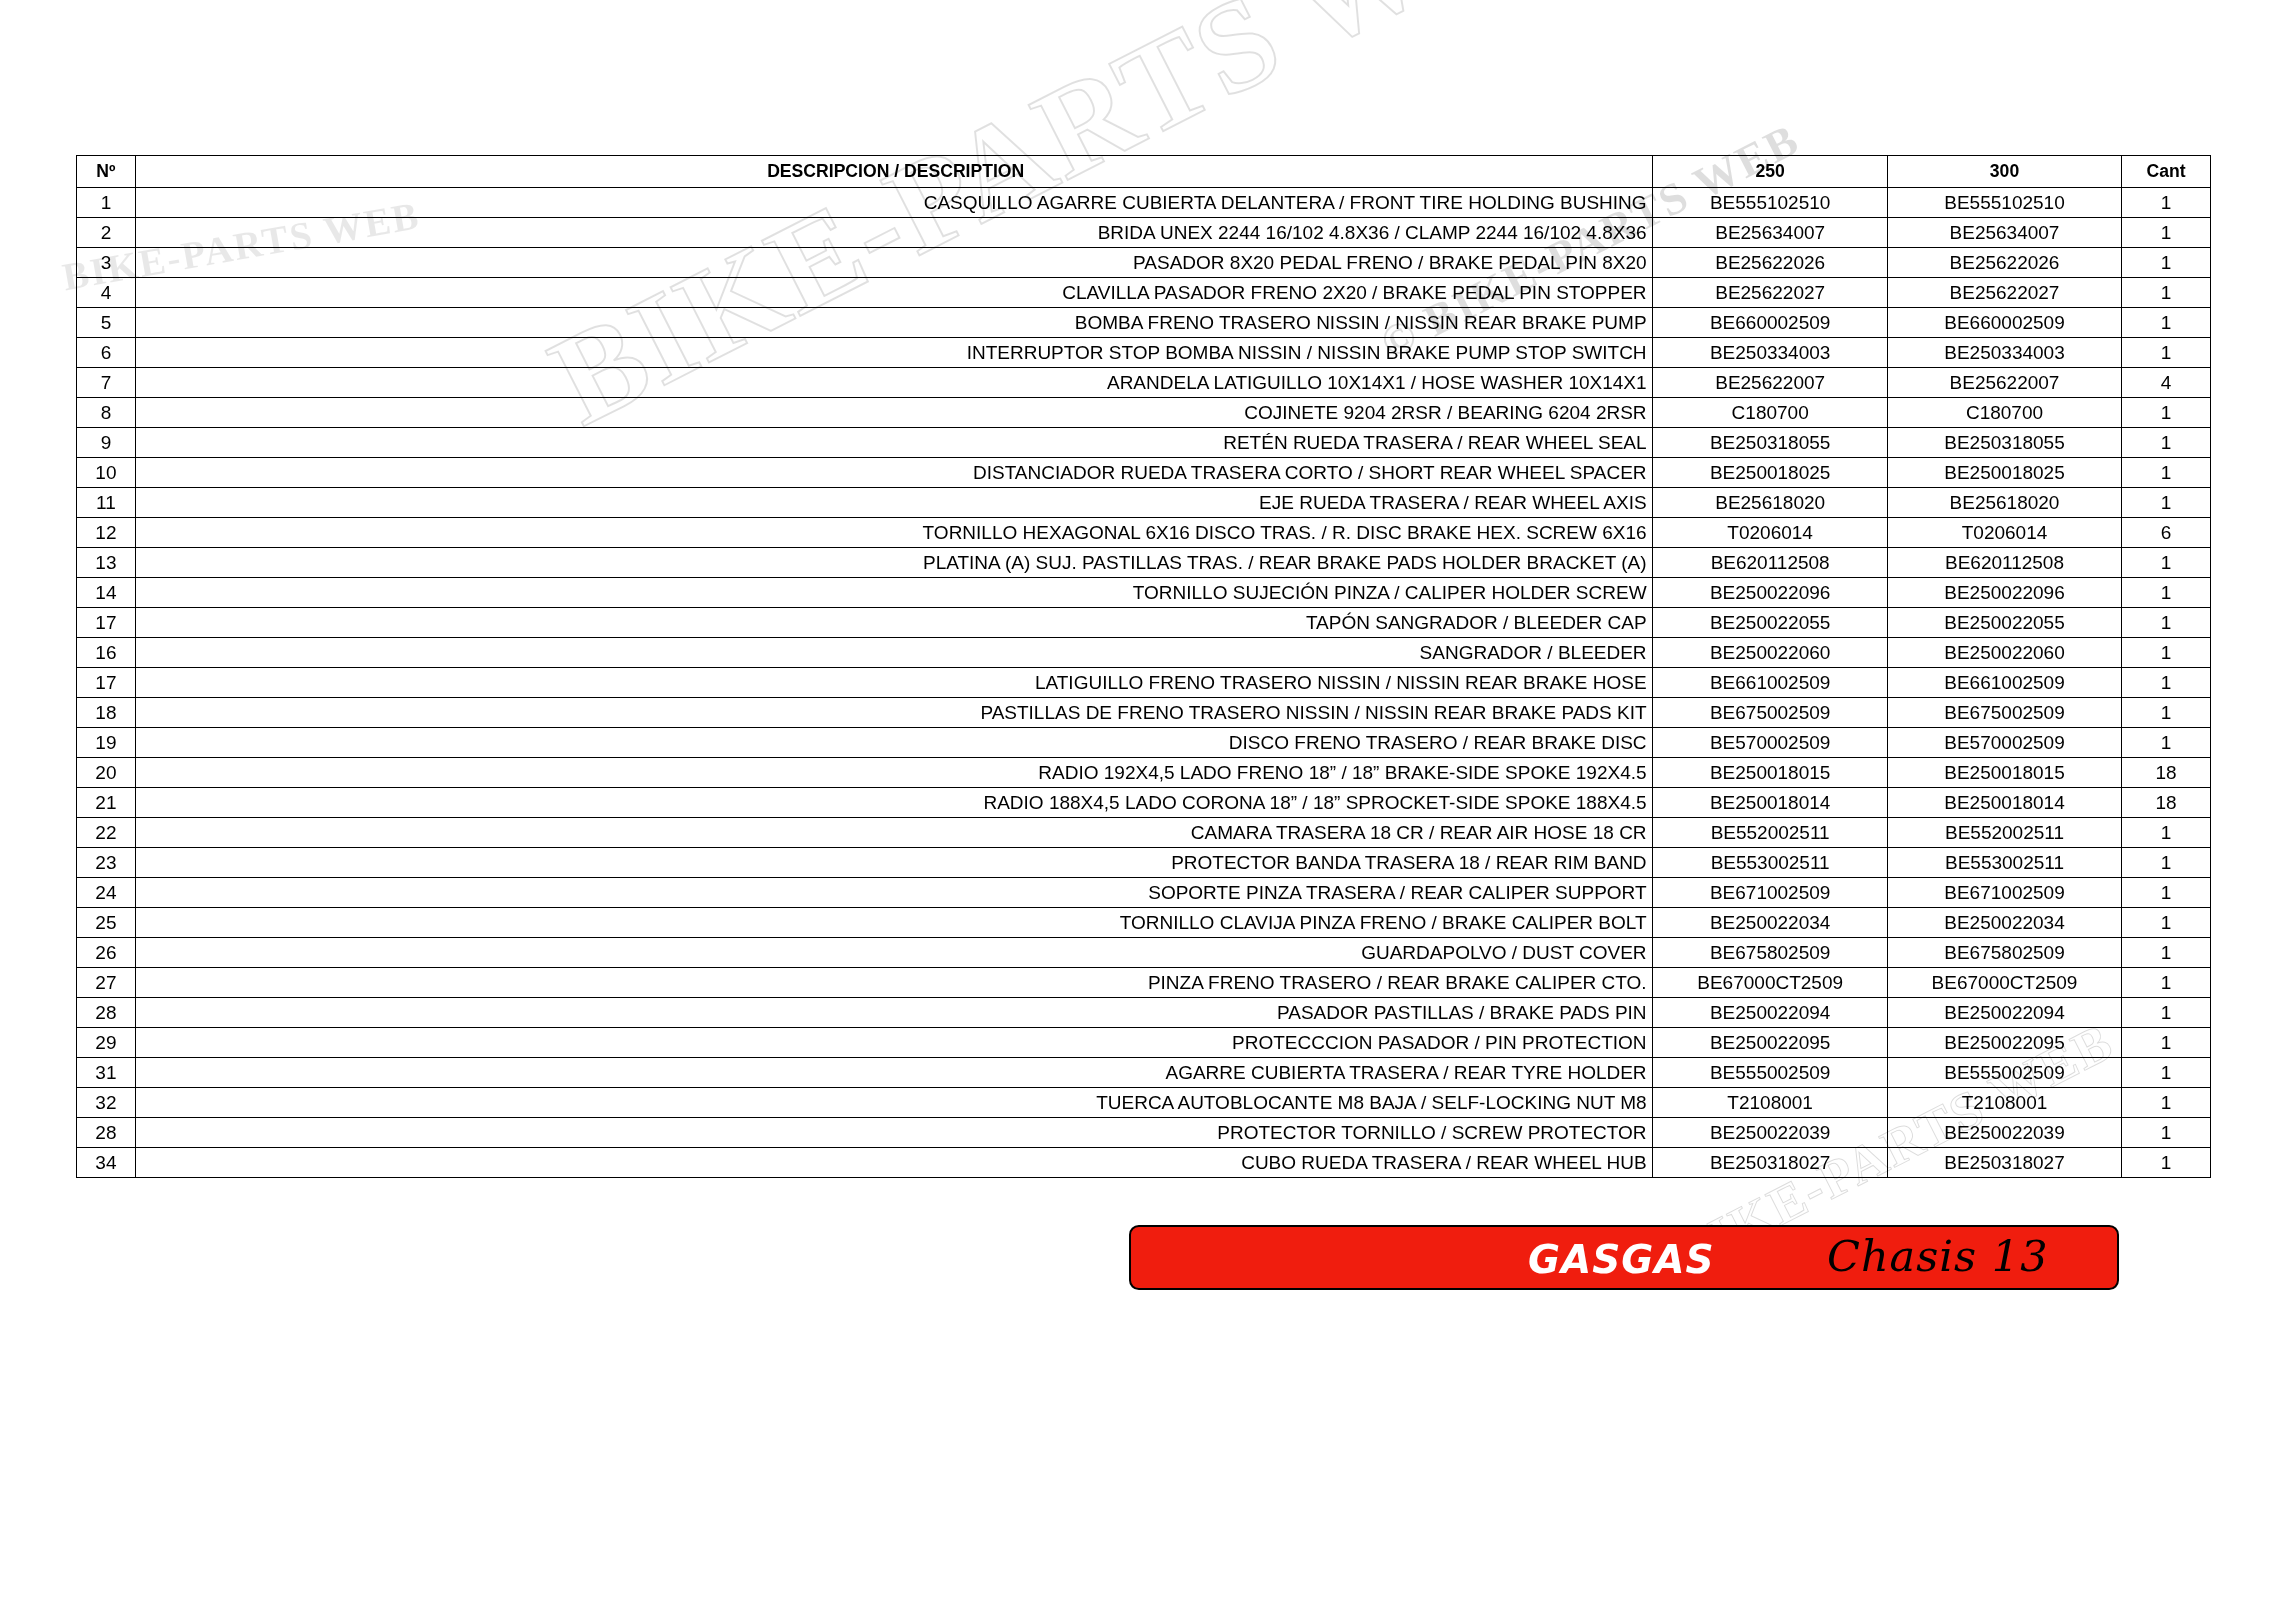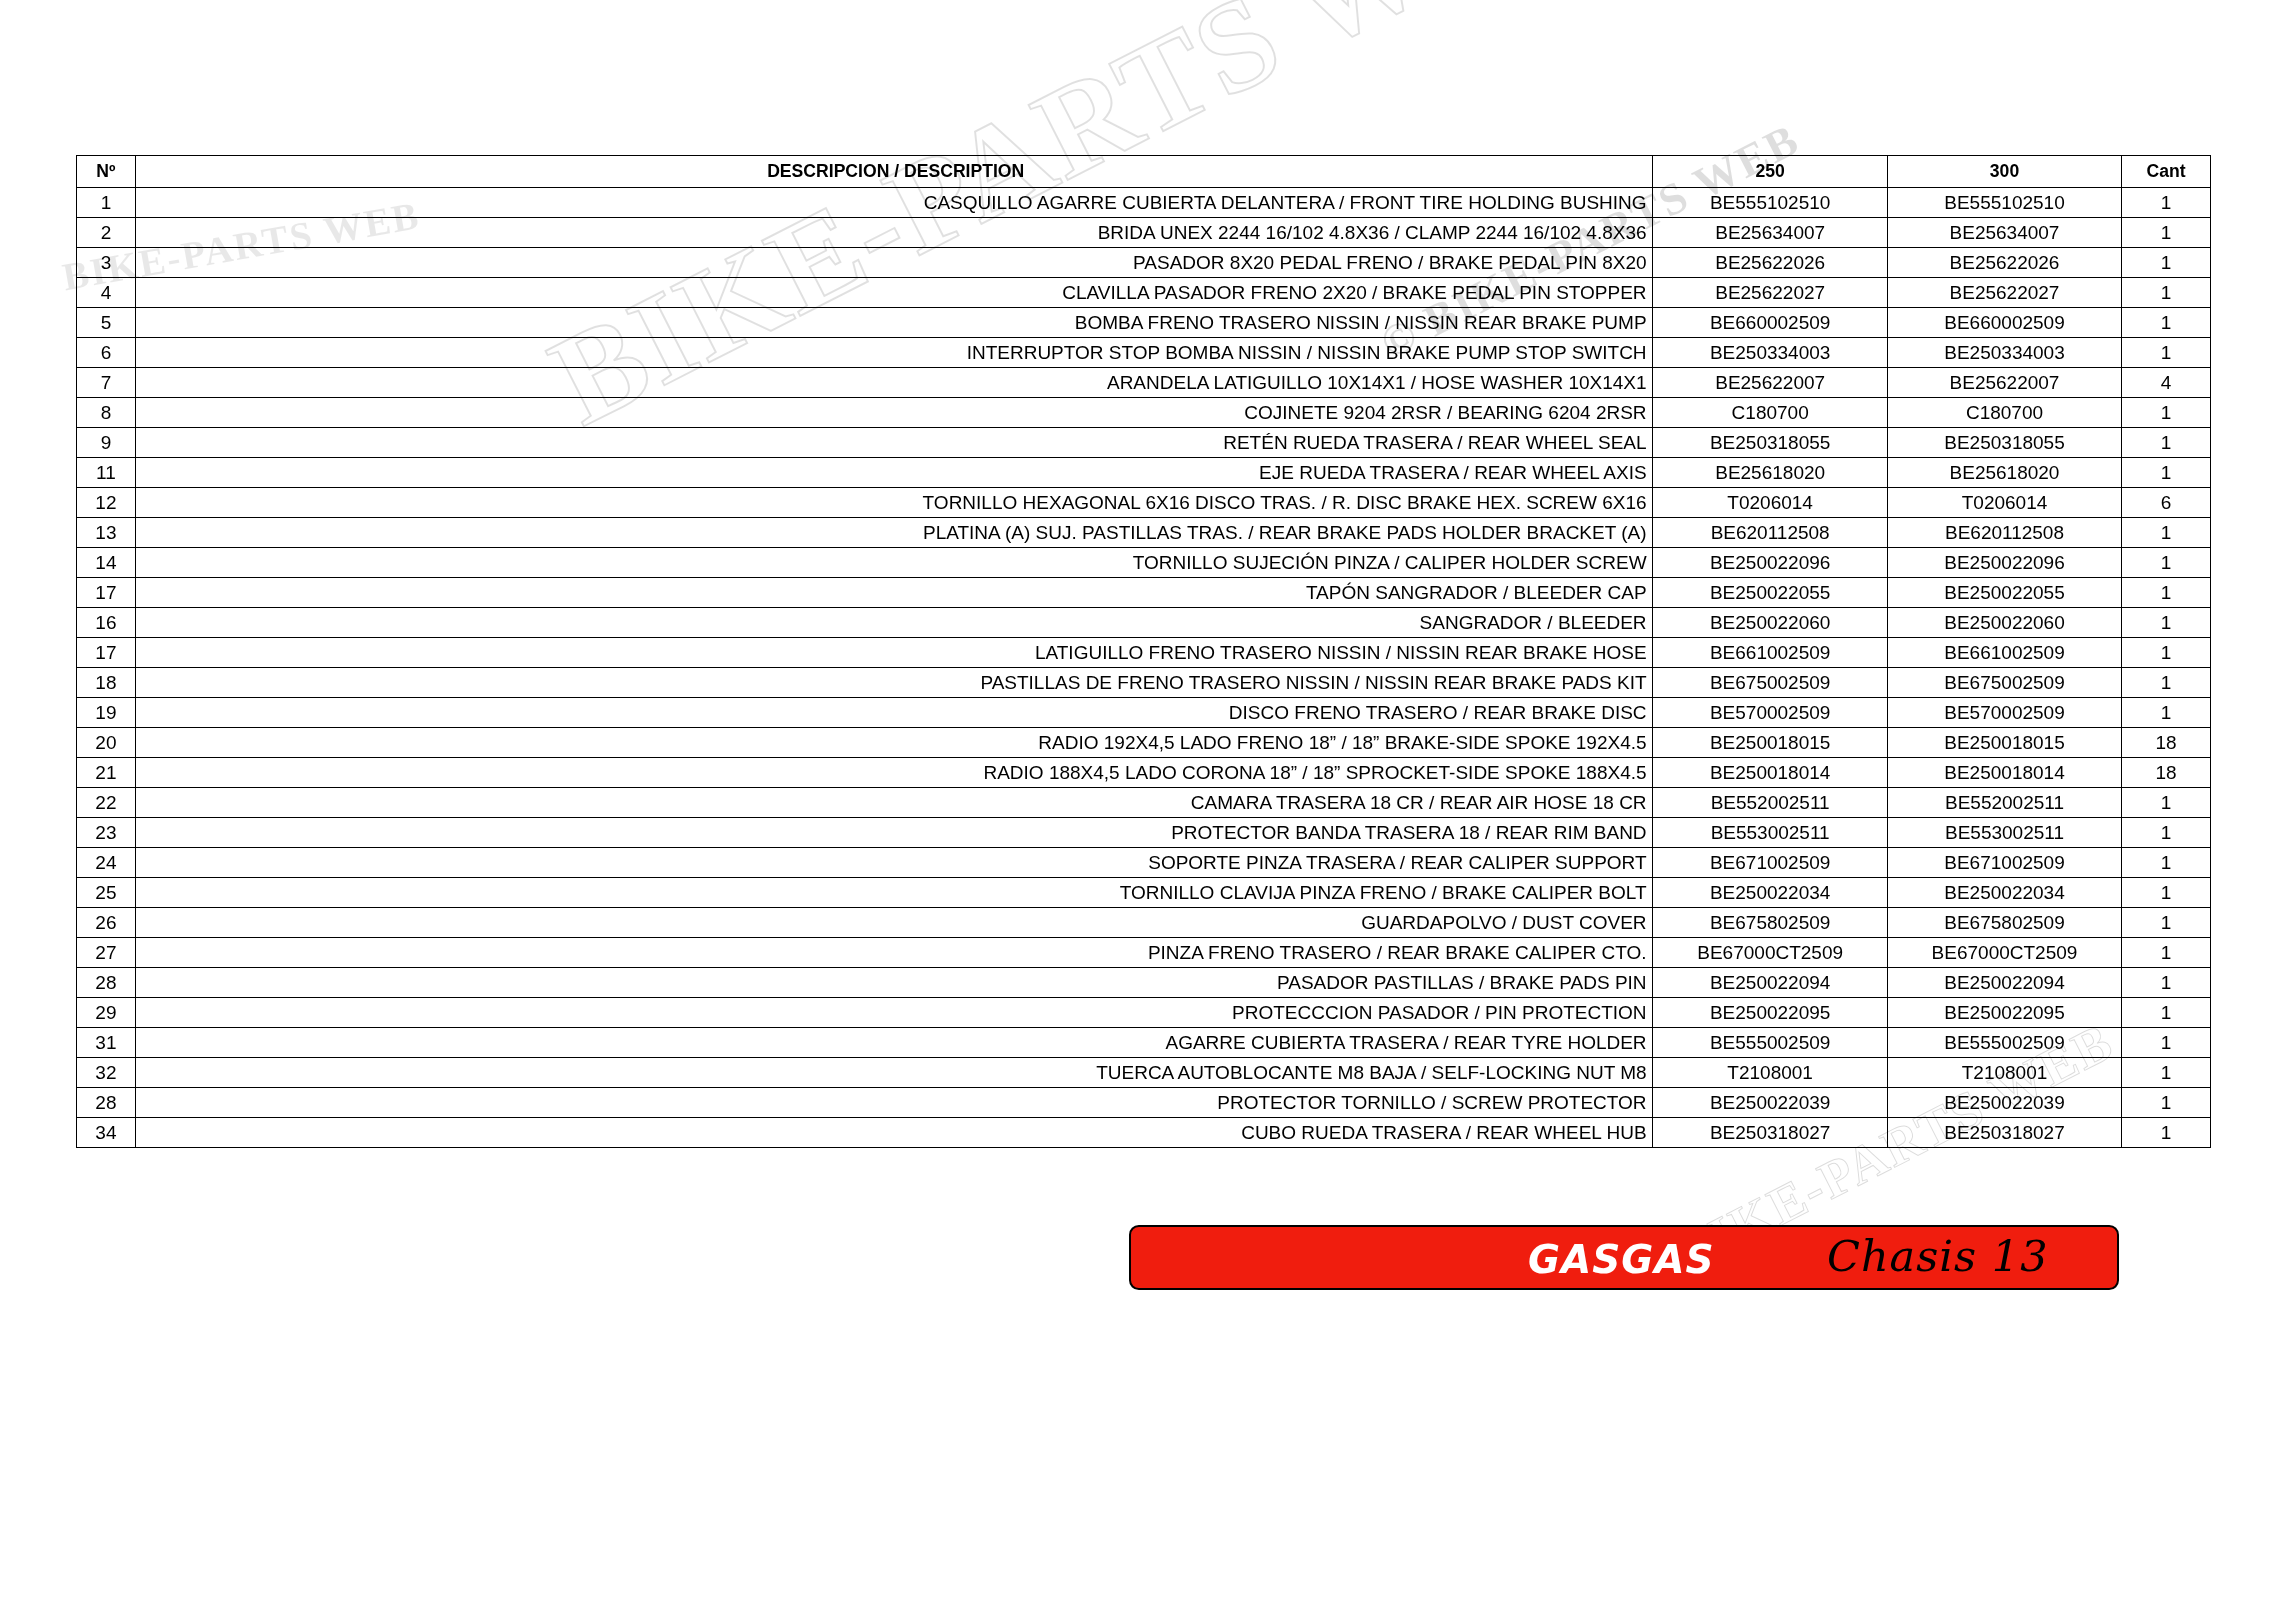--- a/index.html
+++ b/index.html
@@ -225,20 +225,27 @@
           <td class="c-cant">1</td>
         </tr>
         <tr>
           <td class="c-no">9</td>
           <td class="c-desc">RETÉN RUEDA TRASERA / REAR WHEEL SEAL</td>
           <td class="c-250">BE250318055</td>
           <td class="c-300">BE250318055</td>
           <td class="c-cant">1</td>
         </tr>
         <tr>
+          <td class="c-no">10</td>
+          <td class="c-desc">DISTANCIADOR RUEDA TRASERA CORTO / SHORT REAR WHEEL SPACER</td>
+          <td class="c-250">BE250018025</td>
+          <td class="c-300">BE250018025</td>
+          <td class="c-cant">1</td>
+        </tr>
+        <tr>
           <td class="c-no">11</td>
           <td class="c-desc">EJE RUEDA TRASERA / REAR WHEEL AXIS</td>
           <td class="c-250">BE25618020</td>
           <td class="c-300">BE25618020</td>
           <td class="c-cant">1</td>
         </tr>
         <tr>
           <td class="c-no">12</td>
           <td class="c-desc">TORNILLO HEXAGONAL 6X16 DISCO TRAS. / R. DISC BRAKE HEX. SCREW 6X16</td>
           <td class="c-250">T0206014</td>

